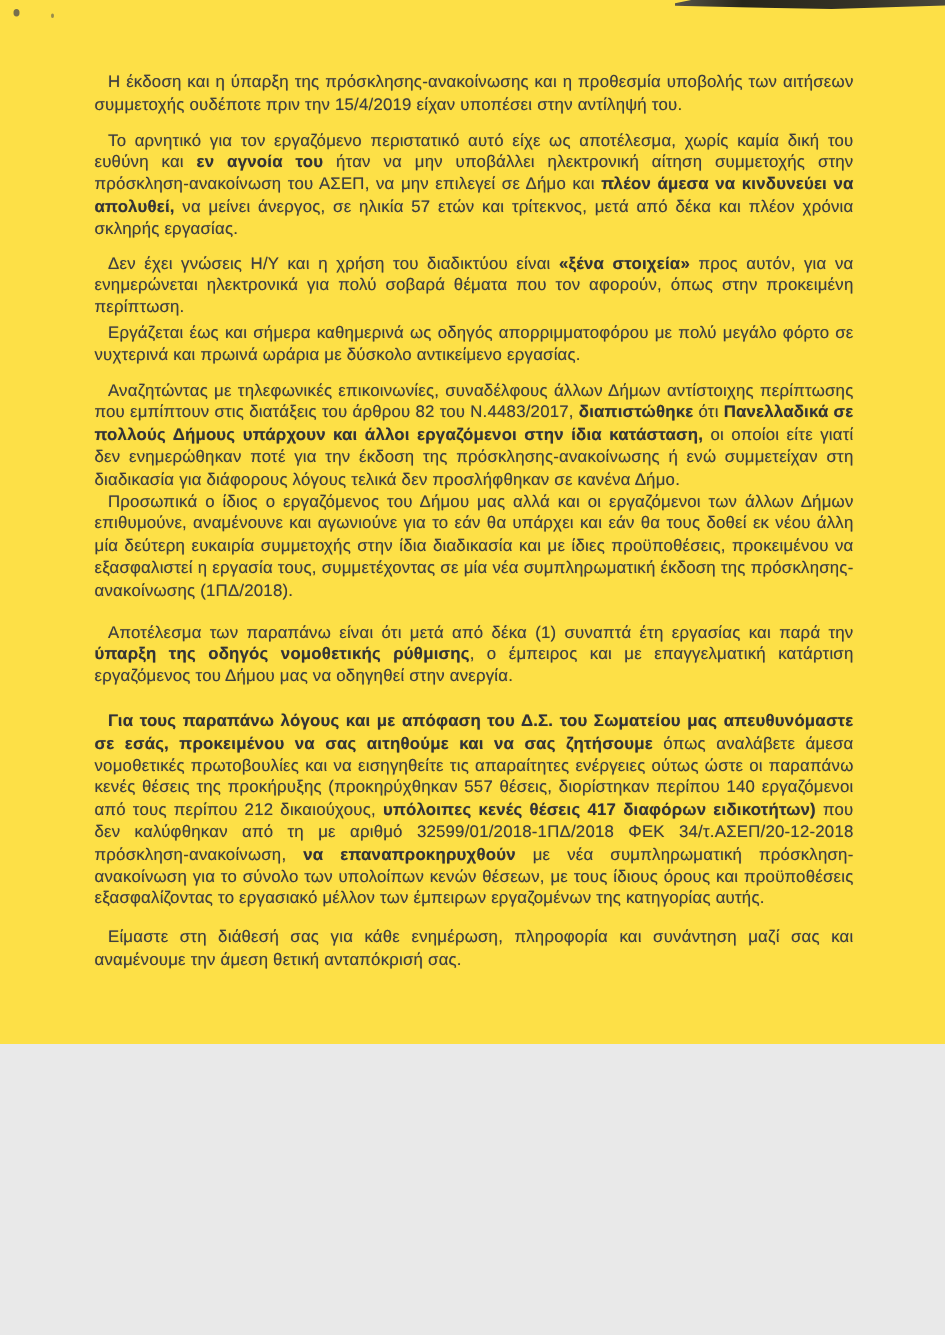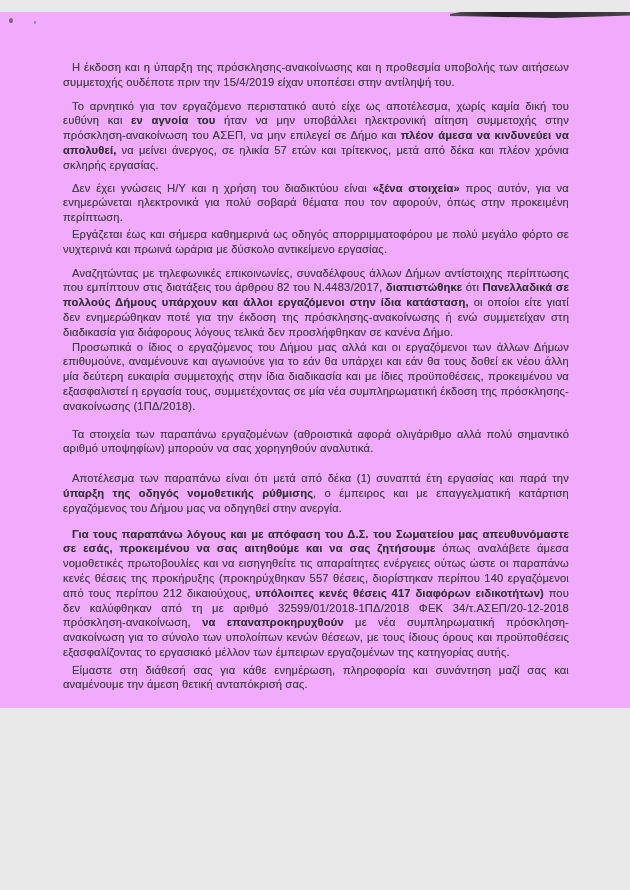--- a/index.html
+++ b/index.html
@@ -1,18 +1,18 @@
 <!DOCTYPE html>
 <html><head>
 <meta charset="utf-8">
 <style>
   html,body{margin:0;padding:0;background:#e9e9e9;}
   .page{
-    position:relative;width:630px;height:696px;margin:12px auto;
-    background:#f0abfc;overflow:hidden;
+    position:relative;width:630px;height:696px;margin:0 auto;
+    background:#fde047;overflow:hidden;
     font-family:"Liberation Sans","DejaVu Sans",sans-serif;
     color:#3e3e40;
   }
   
   .smudge{
     position:absolute;left:450px;top:0;width:180px;height:6px;
     background:linear-gradient(90deg,#4a4a4a 0%,#161616 25%,#242424 70%,#3c3c3c 100%);
     clip-path:polygon(0 35%,6% 0,100% 0,100% 60%,58% 100%,24% 80%,0 65%);
     opacity:.92;
   }
@@ -65,21 +65,20 @@
   <div class="speck speck1"></div>
   <div class="speck speck2"></div>
 
   <div class="letter-body" id="letter-body">
       <p class="para"><span>Η έκδοση και η ύπαρξη της πρόσκλησης-ανακοίνωσης και η προθεσμία υποβολής των αιτήσεων συμμετοχής ουδέποτε πριν την 15/4/2019 είχαν υποπέσει στην αντίληψή του.</span></p>
       <p class="para"><span>Το αρνητικό για τον εργαζόμενο περιστατικό αυτό είχε ως αποτέλεσμα, χωρίς καμία δική του ευθύνη και </span><span class="b u">εν αγνοία του</span><span> ήταν να μην υποβάλλει ηλεκτρονική αίτηση συμμετοχής στην πρόσκληση-ανακοίνωση του ΑΣΕΠ, να μην επιλεγεί σε Δήμο και </span><span class="b">πλέον άμεσα να κινδυνεύει να απολυθεί,</span><span> να μείνει άνεργος, σε ηλικία 57 ετών και τρίτεκνος, μετά από δέκα και πλέον χρόνια σκληρής εργασίας.</span></p>
       <p class="para"><span>Δεν έχει γνώσεις Η/Υ και η χρήση του διαδικτύου είναι </span><span class="b">«ξένα στοιχεία»</span><span> προς αυτόν, για να ενημερώνεται ηλεκτρονικά για πολύ σοβαρά θέματα που τον αφορούν, όπως στην προκειμένη περίπτωση.</span></p>
       <p class="para"><span>Εργάζεται έως και σήμερα καθημερινά ως οδηγός απορριμματοφόρου με πολύ μεγάλο φόρτο σε νυχτερινά και πρωινά ωράρια με δύσκολο αντικείμενο εργασίας.</span></p>
       <p class="para"><span>Αναζητώντας με τηλεφωνικές επικοινωνίες, συναδέλφους άλλων Δήμων αντίστοιχης περίπτωσης που εμπίπτουν στις διατάξεις του άρθρου 82 του Ν.4483/2017, </span><span class="b">διαπιστώθηκε</span><span> ότι </span><span class="b">Πανελλαδικά σε πολλούς Δήμους υπάρχουν και άλλοι εργαζόμενοι στην ίδια κατάσταση,</span><span> οι οποίοι είτε γιατί δεν ενημερώθηκαν ποτέ για την έκδοση της πρόσκλησης-ανακοίνωσης ή ενώ συμμετείχαν στη διαδικασία για διάφορους λόγους τελικά δεν προσλήφθηκαν σε κανένα Δήμο.</span></p>
       <p class="para"><span>Προσωπικά ο ίδιος ο εργαζόμενος του Δήμου μας αλλά και οι εργαζόμενοι των άλλων Δήμων επιθυμούνε, αναμένουνε και αγωνιούνε για το εάν θα υπάρχει και εάν θα τους δοθεί εκ νέου άλλη μία δεύτερη ευκαιρία συμμετοχής στην ίδια διαδικασία και με ίδιες προϋποθέσεις, προκειμένου να εξασφαλιστεί η εργασία τους, συμμετέχοντας σε μία νέα συμπληρωματική έκδοση της πρόσκλησης-ανακοίνωσης (1ΠΔ/2018).</span></p>
-      <p class="para"><span>Τα στοιχεία των παραπάνω εργαζομένων (αθροιστικά αφορά ολιγάριθμο αλλά πολύ σημαντικό αριθμό υποψηφίων) μπορούν να σας χορηγηθούν αναλυτικά.</span></p>
       <p class="para"><span>Αποτέλεσμα των παραπάνω είναι ότι μετά από δέκα (1) συναπτά έτη εργασίας και παρά την </span><span class="b u">ύπαρξη της οδηγός νομοθετικής ρύθμισης</span><span>, ο έμπειρος και με επαγγελματική κατάρτιση εργαζόμενος του Δήμου μας να οδηγηθεί στην ανεργία.</span></p>
       <p class="para"><span class="b">Για τους παραπάνω λόγους και με απόφαση του Δ.Σ. του Σωματείου μας απευθυνόμαστε σε εσάς, προκειμένου να σας αιτηθούμε και να σας ζητήσουμε</span><span> όπως αναλάβετε άμεσα νομοθετικές πρωτοβουλίες και να εισηγηθείτε τις απαραίτητες ενέργειες ούτως ώστε οι παραπάνω κενές θέσεις της προκήρυξης </span><span class="u">(προκηρύχθηκαν 557 θέσεις, διορίστηκαν περίπου 140 εργαζόμενοι από τους περίπου 212 δικαιούχους,</span><span class="b u"> υπόλοιπες κενές θέσεις 417 διαφόρων ειδικοτήτων)</span><span> που δεν καλύφθηκαν από τη με αριθμό 32599/01/2018-1ΠΔ/2018 ΦΕΚ 34/τ.ΑΣΕΠ/20-12-2018 πρόσκληση-ανακοίνωση, </span><span class="b">να επαναπροκηρυχθούν</span><span> με νέα συμπληρωματική πρόσκληση-ανακοίνωση για το σύνολο των υπολοίπων κενών θέσεων, με τους ίδιους όρους και προϋποθέσεις εξασφαλίζοντας το εργασιακό μέλλον των έμπειρων εργαζομένων της κατηγορίας αυτής.</span></p>
       <p class="para"><span>Είμαστε στη διάθεσή σας για κάθε ενημέρωση, πληροφορία και συνάντηση μαζί σας και αναμένουμε την άμεση θετική ανταπόκρισή σας.</span></p>
     </div>
 
   <div class="sig closing-salutation">Με εκτίμηση</div>
   <div class="sig closing-behalf">Για το Δ.Σ.</div>
 
   <div class="sig president-title">Η Πρόεδρος</div>
   <div class="sig president-name">Αγλαΐα Παπαθανασάκη</div>

